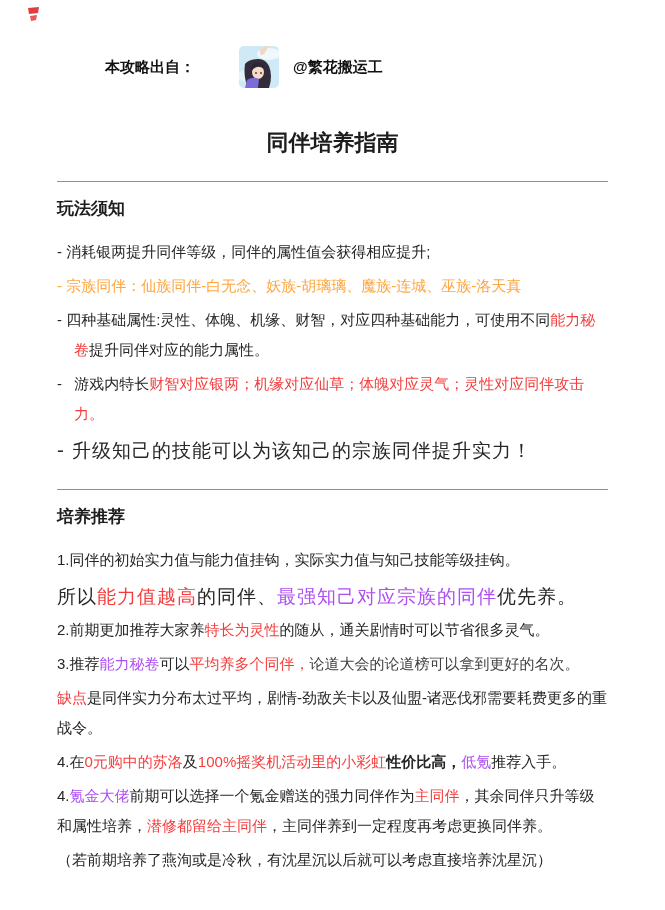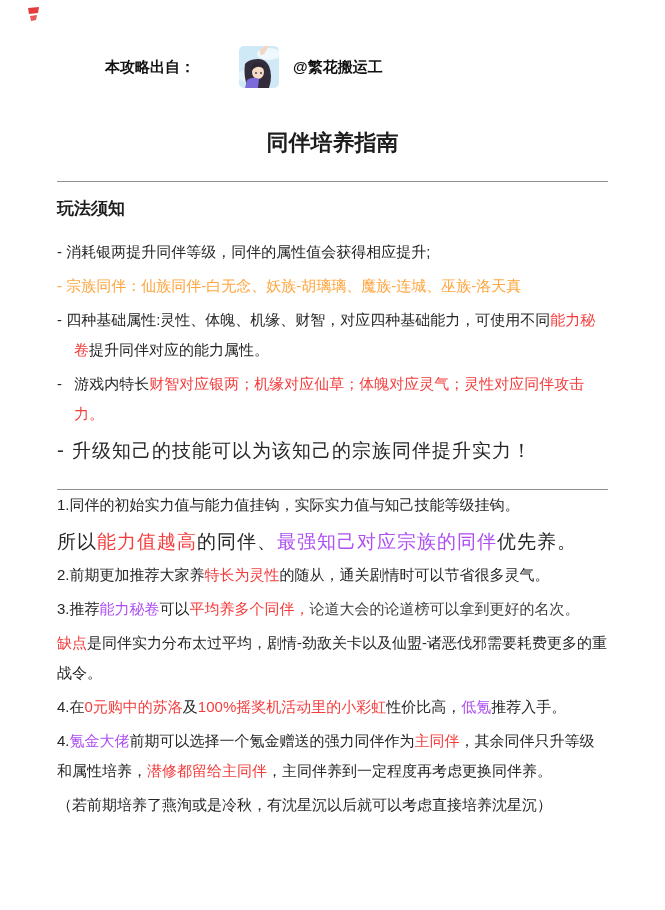--- a/index.html
+++ b/index.html
@@ -62,24 +62,25 @@
   <div class="section-heading">玩法须知</div>
   <div>
       <p class="para bullet"><span style="color: rgb(38, 38, 38);">- </span><span style="color: rgb(38, 38, 38);">消耗银两提升同伴等级，同伴的属性值会获得相应提升;</span></p>
       <p class="para bullet"><span style="color: rgb(255, 165, 62);">- </span><span style="color: rgb(255, 165, 62);">宗族同伴：仙族同伴-白无念、妖族-胡璃璃、魔族-连城、巫族-洛天真</span></p>
       <p class="para bullet"><span style="color: rgb(38, 38, 38);">- </span><span style="color: rgb(38, 38, 38);">四种基础属性:灵性、体魄、机缘、财智，对应四种基础能力，可使用不同</span><span style="color: rgb(245, 60, 60);">能力秘卷</span><span style="color: rgb(38, 38, 38);">提升同伴对应的能力属性。</span></p>
       <p class="para bullet"><span style="color: rgb(38, 38, 38);">- </span><span style="color: rgb(38, 38, 38); margin-left: 8px;">游戏内特长</span><span style="color: rgb(245, 60, 60);">财智对应银两；机缘对应仙草；体魄对应灵气；灵性对应同伴攻击力。</span></p>
       <p class="para hand bullet"><span style="color: rgb(38, 38, 38);">- </span><span style="color: rgb(38, 38, 38);">升级知己的技能可以为该知己的宗族同伴提升实力！</span></p>
     </div>
 
   <hr class="rule second">
+  <div class="section-heading">培养推荐</div>
   <div>
       <p class="para"><span style="color: rgb(38, 38, 38);">1.同伴的初始实力值与能力值挂钩，实际实力值与知己技能等级挂钩。</span></p>
       <p class="para hand"><span style="color: rgb(38, 38, 38);">所以</span><span style="color: rgb(245, 60, 60);">能力值越高</span><span style="color: rgb(38, 38, 38);">的同伴、</span><span style="color: rgb(174, 79, 242);">最强知己对应宗族的同伴</span><span style="color: rgb(38, 38, 38);">优先养。</span></p>
       <p class="para"><span style="color: rgb(38, 38, 38);">2.前期更加推荐大家养</span><span style="color: rgb(245, 60, 60);">特长为灵性</span><span style="color: rgb(38, 38, 38);">的随从，通关剧情时可以节省很多灵气。</span></p>
       <p class="para"><span style="color: rgb(38, 38, 38);">3.推荐</span><span style="color: rgb(174, 79, 242);">能力秘卷</span><span style="color: rgb(38, 38, 38);">可以</span><span style="color: rgb(245, 60, 60);">平均养多个同伴，</span><span style="color: #404040; text-align: right;">论道大会的论道榜可以拿到更好的名次。</span></p>
       <p class="para"><span style="color: rgb(245, 60, 60);">缺点</span><span style="color: rgb(38, 38, 38);">是同伴实力分布太过平均，剧情-劲敌关卡以及仙盟-诸恶伐邪需要耗费更多的重战令。</span></p>
-      <p class="para"><span style="color: rgb(38, 38, 38);">4.在</span><span style="color: rgb(245, 60, 60);">0元购中的苏洛</span><span style="color: rgb(38, 38, 38);">及</span><span style="color: rgb(245, 60, 60);">100%摇奖机活动里的小彩虹</span><span style="color: rgb(38, 38, 38);">性价比高，</span><span style="color: rgb(174, 79, 242);">低氪</span><span style="color: rgb(38, 38, 38);">推荐入手。</span></p>
+      <p class="para"><span style="color: rgb(38, 38, 38);">4.在</span><span style="color: rgb(245, 60, 60);">0元购中的苏洛</span><span style="color: rgb(38, 38, 38);">及</span><span style="color: rgb(245, 60, 60);">100%摇奖机活动里的小彩虹</span><span style="color: rgb(38, 38, 38); font-weight: bold;">性价比高，</span><span style="color: rgb(174, 79, 242);">低氪</span><span style="color: rgb(38, 38, 38);">推荐入手。</span></p>
       <p class="para"><span style="color: rgb(38, 38, 38);">4.</span><span style="color: rgb(174, 79, 242);">氪金大佬</span><span style="color: rgb(38, 38, 38);">前期可以选择一个氪金赠送的强力同伴作为</span><span style="color: rgb(245, 60, 60);">主同伴</span><span style="color: rgb(38, 38, 38);">，其余同伴只升等级和属性培养，</span><span style="color: rgb(245, 60, 60);">潜修都留给主同伴</span><span style="color: rgb(38, 38, 38);">，主同伴养到一定程度再考虑更换同伴养。</span></p>
       <p class="para"><span style="color: rgb(38, 38, 38);">（若前期培养了燕洵或是冷秋，有沈星沉以后就可以考虑直接培养沈星沉）</span></p>
     </div>
 
 </div>
 
 </body></html>

